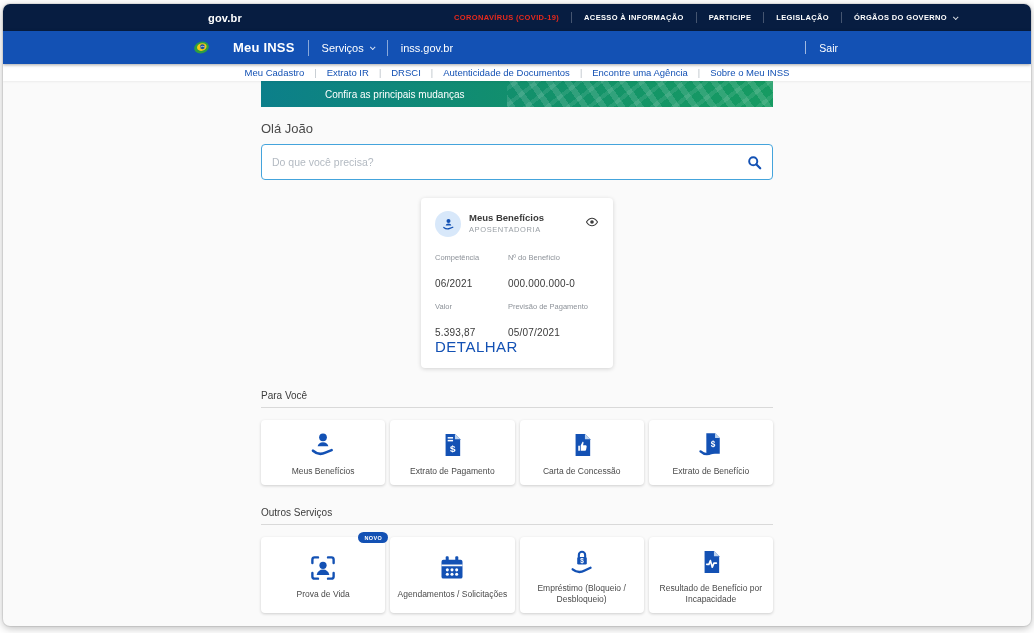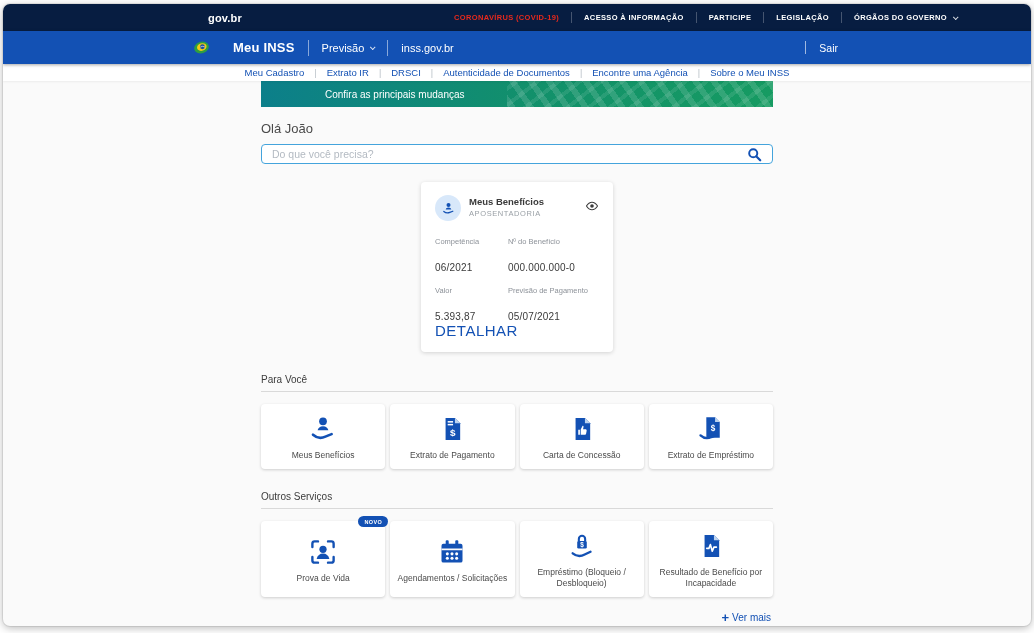--- a/index.html
+++ b/index.html
@@ -47,21 +47,21 @@
   .banner { height:26px; position:relative; overflow:hidden; display:flex; align-items:center;
             background:linear-gradient(90deg,#0C7F8A 0%, #12906B 52%, #169B62 100%);
             color:#fff; font-size:10px; padding-left:64px; cursor:pointer; }
   .banner-texture { position:absolute; right:0; top:-20px; width:52%; height:70px; pointer-events:none;
             background:
               repeating-linear-gradient(55deg, rgba(255,255,255,.13) 0 6px, transparent 6px 15px),
               repeating-linear-gradient(-38deg, rgba(255,255,255,.09) 0 4px, transparent 4px 13px); }
 
   .greeting { margin-top:14px; font-size:13px; color:#4a4a4a; }
 
-  .searchbox { margin-top:8px; height:20px; background:#fff; border:1px solid #44a4dc;
+  .searchbox { margin-top:8px; height:36px; background:#fff; border:1px solid #44a4dc;
                border-radius:4px; display:flex; align-items:center; padding:0 10px; }
   .searchbox input { flex:1; border:none; outline:none; background:transparent; font-size:10.5px;
                      color:#333; font-family:"Liberation Sans", sans-serif; }
   .searchbox input::placeholder { color:#b3bac2; }
   .search-btn { display:flex; align-items:center; cursor:pointer; margin-left:8px; }
 
   
   .card-row-center { display:flex; justify-content:center; margin-top:18px; }
   .benefit-card { width:192px; background:#fff; border-radius:4px; padding:13px 14px 12px;
                   box-shadow:0 1px 4px rgba(0,0,0,.16); }
@@ -126,21 +126,21 @@
           <ellipse cx="12" cy="12" rx="10.5" ry="8.3" fill="#2E9E41" transform="rotate(-18 12 12)"></ellipse>
           <ellipse cx="12.6" cy="11.5" rx="6.9" ry="5.3" fill="#F6C915" transform="rotate(-18 12 12)"></ellipse>
           <circle cx="13.3" cy="10.9" r="3.4" fill="#1B4C9B"></circle>
           <path d="M10.4 11.3 q3.2 -1.8 6.2 -0.2" stroke="#fff" stroke-width="0.9" fill="none"></path>
         </svg>
       </span>
       <span class="brand">Meu INSS</span>
     </div>
     <span class="bar-sep"></span>
     <a class="services">
-      <span>Previsão</span>
+      <span>Serviços</span>
       <span class="caret"></span>
     </a>
     <span class="bar-sep"></span>
     <a class="site">inss.gov.br</a>
     <div class="logout-group">
       <span class="bar-sep sm"></span>
       <a>Sair</a>
     </div>
   </header>
 
@@ -262,21 +262,21 @@
 
         <div class="svc-card">
           <span class="svc-icon">
             <svg width="28" height="28" viewBox="0 0 24 24">
               <path d="M8 2 h7.5 l4 4 v13.5 h-11.5 z" fill="#1351B4"></path>
               <path d="M15.5 2 v4 h4 z" fill="#bcd3ef"></path>
               <text x="13.7" y="13.5" font-size="7" font-weight="bold" fill="#fff" text-anchor="middle" font-family="Liberation Sans, sans-serif">$</text>
               <path d="M3 17.5 c2.8 2.6 6 3 9.4 1.4 l4.6 -1.9" stroke="#1351B4" stroke-width="2" fill="none" stroke-linecap="round"></path>
             </svg>
           </span>
-          <span class="svc-label">Extrato de Empréstimo</span>
+          <span class="svc-label">Extrato de Benefício</span>
         </div>
 
       </div>
     </div>
 
     <div class="section">
       <div class="section-title">Outros Serviços</div>
       <div class="rule"></div>
       <div class="cards tall">
 

